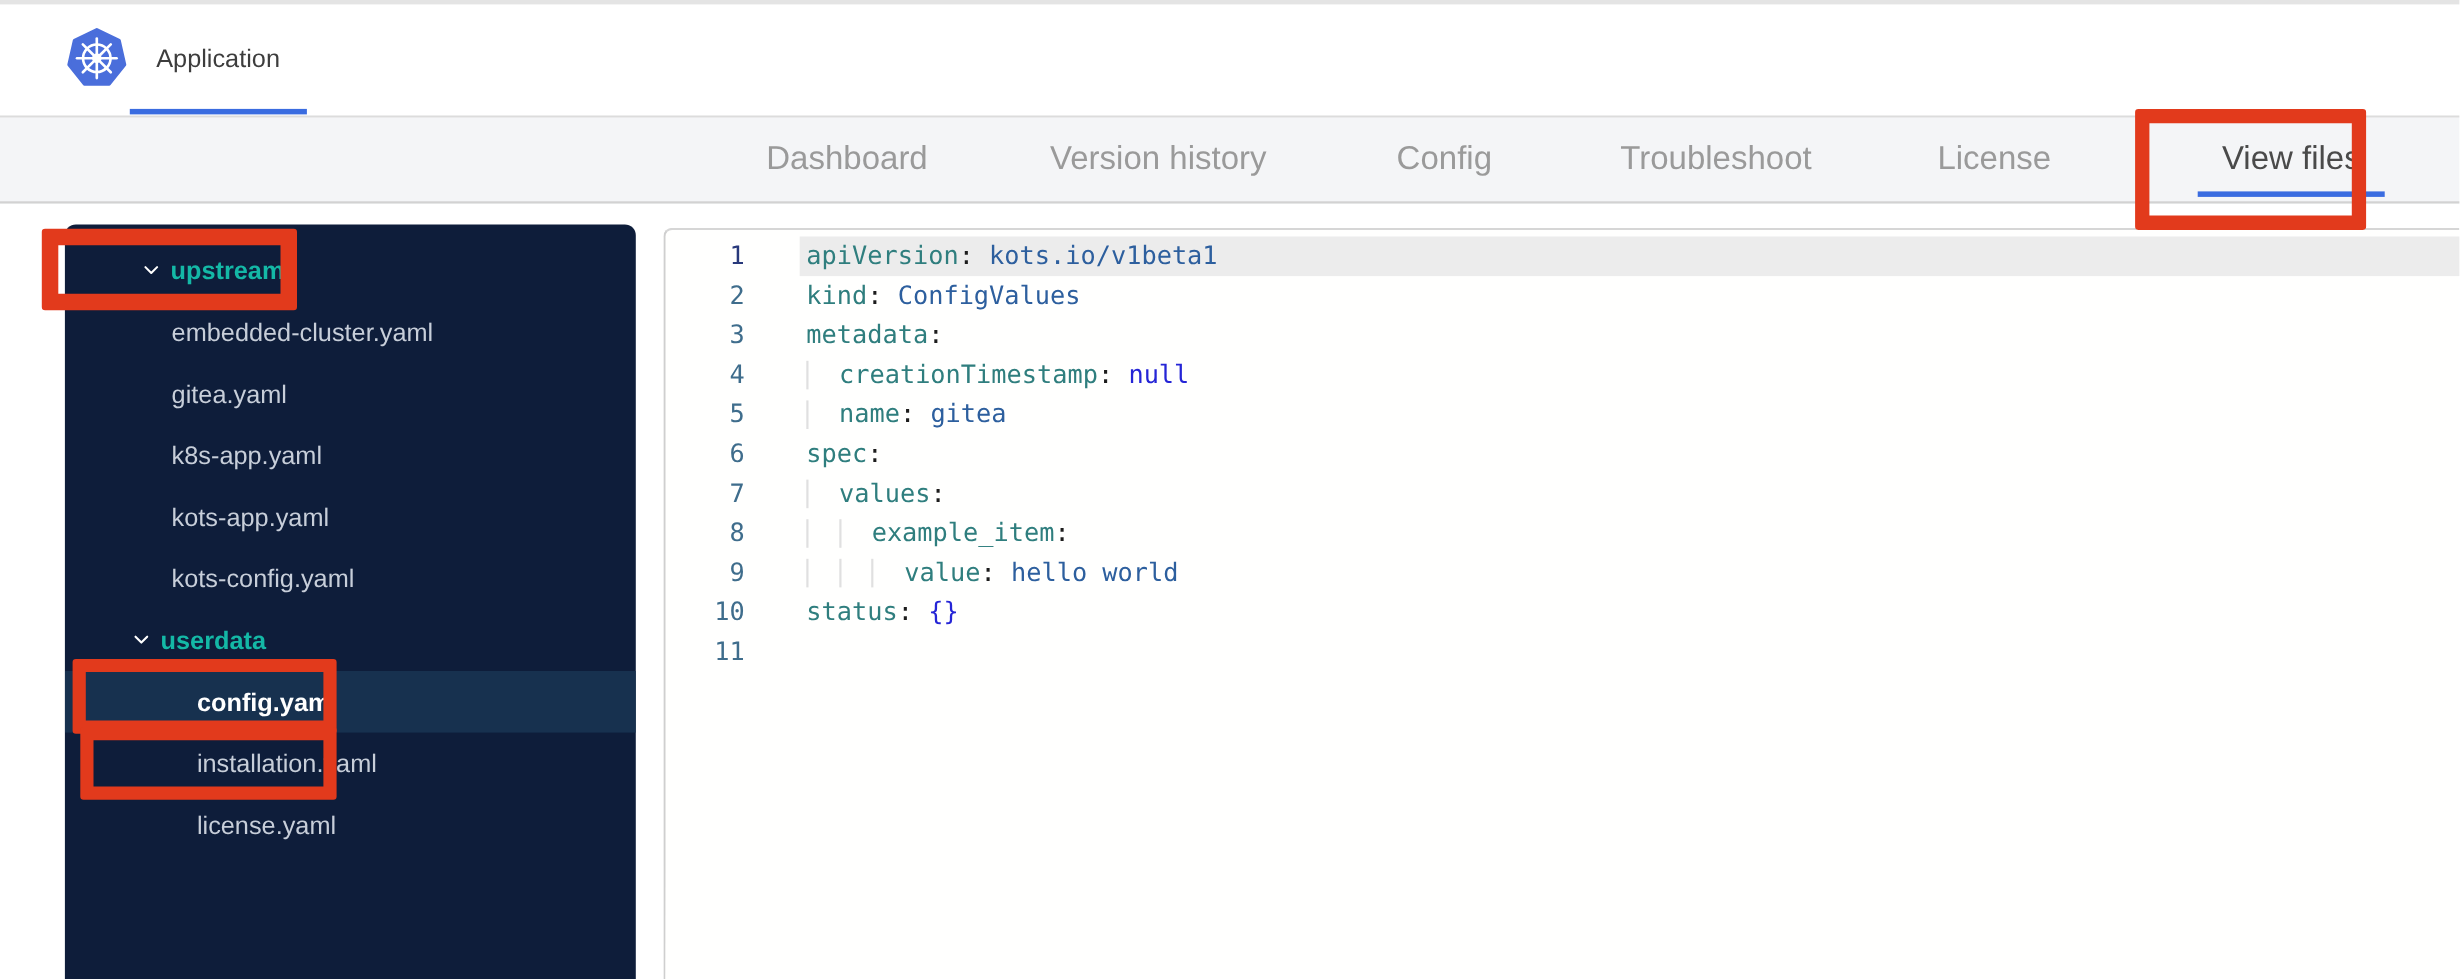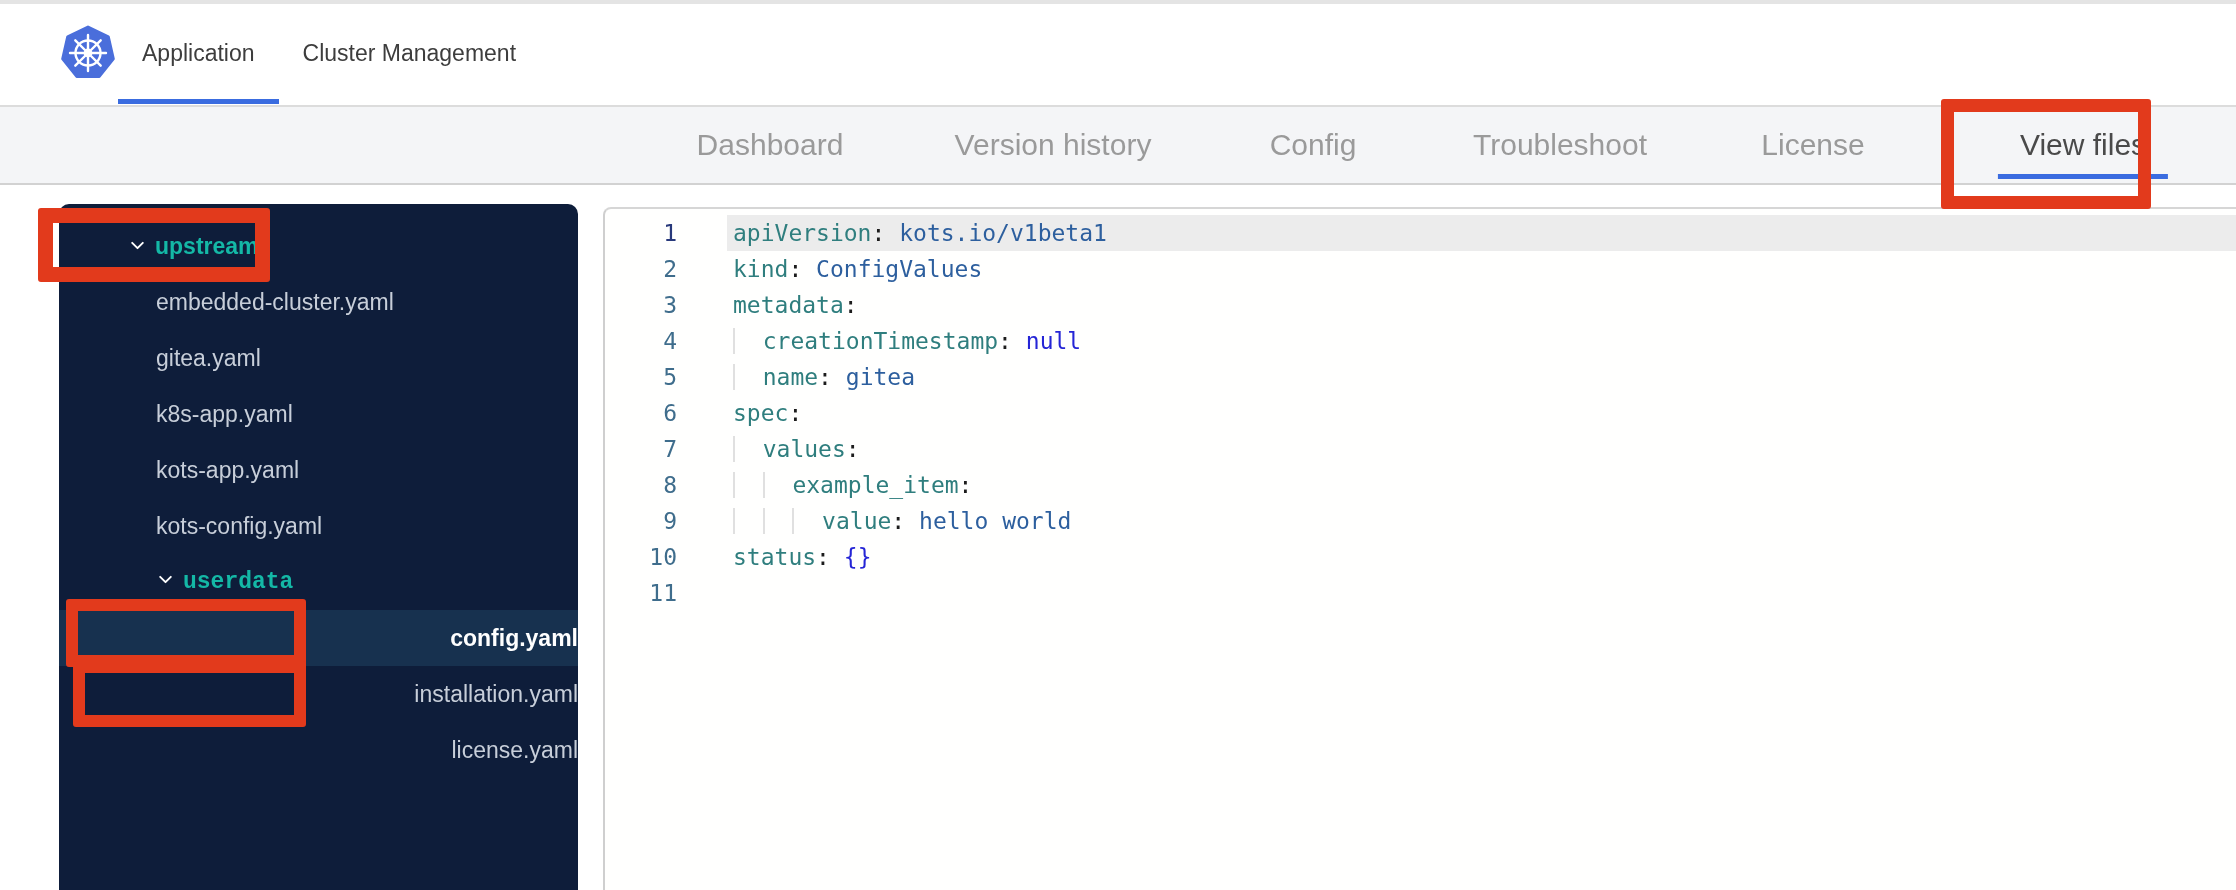--- a/index.html
+++ b/index.html
@@ -28,23 +28,23 @@
   .nav-item.active::after { content: ""; position: absolute; left: -22px; right: -22px; bottom: 4px; height: 5px; background: var(--accent-blue); }
   .nav-i0 { left: 770px; }  .nav-i1 { left: 1053px; } .nav-i2 { left: 1313px; }
   .nav-i3 { left: 1560px; } .nav-i4 { left: 1813px; } .nav-i5 { left: 2048px; margin-left: 35px; }
 
   
   .sidebar { position: absolute; left: 59px; top: 204px; width: 519px; bottom: 0; background: var(--sidebar-bg); border-radius: 10px 10px 0 0; padding-top: 14px; overflow: hidden; z-index: 2; }
   .tree-row { height: 56px; line-height: 56px; font-size: 23px; color: #c7ced9; cursor: pointer; white-space: nowrap; }
   .tree-row.folder { color: #14b8a6; font-weight: 700; }
   .tree-row.selected { background: var(--sidebar-selected-bg); color: #ffffff; font-weight: 700; }
   .tree-row.folder.ind0 { padding-left: 70px; }
-  .tree-row.folder.ind1 { padding-left: 98px; font-family: Liberation Mono, monospace; }
+  .tree-row.folder.ind1 { padding-left: 61px; }
   .tree-row.file.ind1   { padding-left: 97px; }
-  .tree-row.file.ind2   { padding-left: 55px; text-align: right; }
+  .tree-row.file.ind2   { padding-left: 120px; }
   .chev { vertical-align: middle; margin-right: 9px; margin-top: -4px; }
 
   
   .editor { position: absolute; left: 603px; top: 207px; right: 0; bottom: 0; background: #fffffe;
             border-top: 2px solid #d6d6d6; border-left: 2px solid #cfcfcf; border-top-left-radius: 8px;
             padding-top: 6px; font-family: "DejaVu Sans Mono", monospace; font-size: 23px; z-index: 1; }
   .crow { display: flex; height: 36px; line-height: 36px; }
   .ln { width: 72px; text-align: right; color: #3f6d8c; flex: none; }
   .crow.active .ln { color: #28397b; }
   .code { flex: 1; margin-left: 50px; padding-left: 6px; white-space: pre; color: #1a1a1a; }
@@ -80,21 +80,20 @@
         <line x1="32" y1="28" x2="46" y2="28"></line>
         <line x1="15.3" y1="15.3" x2="25" y2="25"></line>
         <line x1="31" y1="31" x2="40.7" y2="40.7"></line>
         <line x1="40.7" y1="15.3" x2="31" y2="25"></line>
         <line x1="25" y1="31" x2="15.3" y2="40.7"></line>
       </g>
       <circle cx="28" cy="28" r="4.4" fill="#ffffff"></circle>
     </svg>
     <div class="header-tabs">
         <div class="htab active">Application</div>
-        <div class="htab">Cluster Management</div>
       </div>
   </div>
 
   <div class="nav">
       <div class="nav-item nav-i0">Dashboard</div>
       <div class="nav-item nav-i1">Version history</div>
       <div class="nav-item nav-i2">Config</div>
       <div class="nav-item nav-i3">Troubleshoot</div>
       <div class="nav-item nav-i4">License</div>
       <div class="nav-item nav-i5 active">View files</div>

